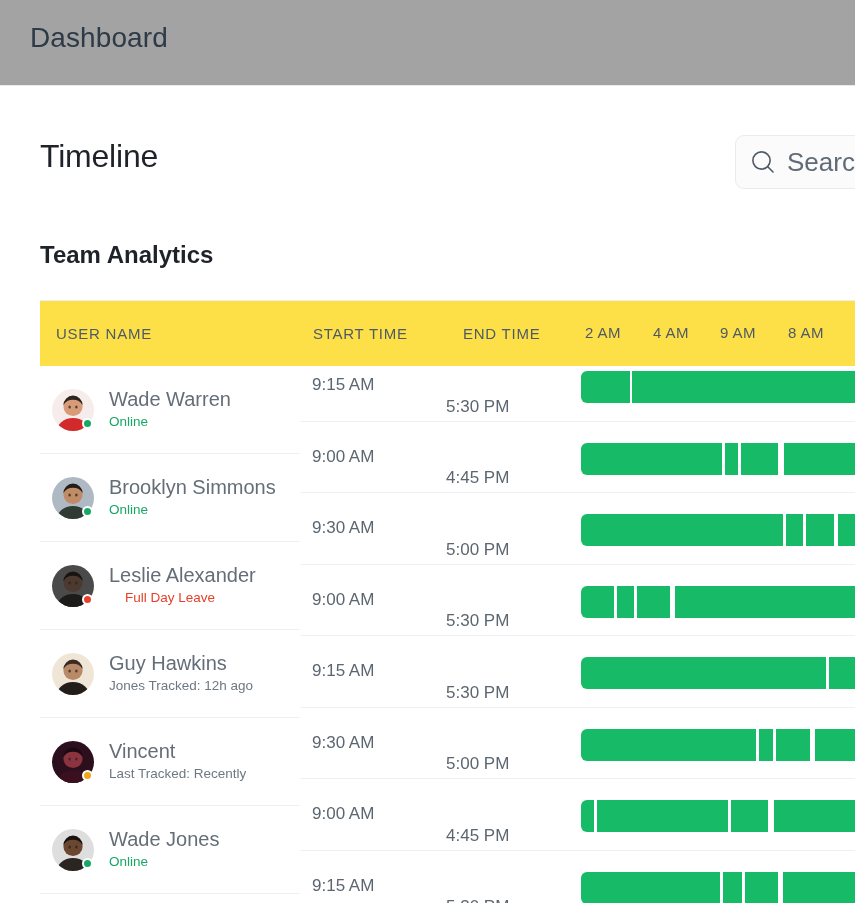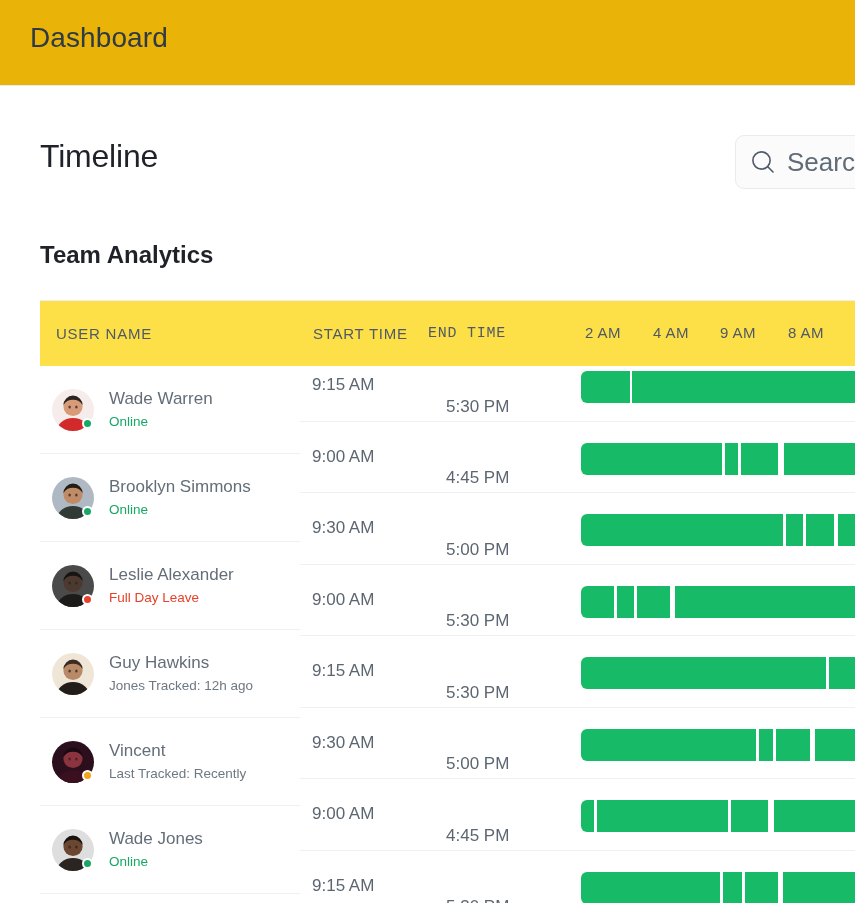--- a/index.html
+++ b/index.html
@@ -7,21 +7,21 @@
     width: 855px; height: 903px;
     background: #ffffff;
     font-family: "Liberation Sans", sans-serif;
     overflow: hidden;
   }
 
   
   .topbar {
     position: absolute; left: 0; top: 0; width: 855px; height: 86px;
     border-bottom: 1px solid #e8eaec;
-    background: #eab308;
+    background: #a3a3a3;
   }
   .topbar-title {
     position: absolute; left: 30px; top: 22px;
     font-size: 28px; font-weight: 400; color: #2e3a46;
     letter-spacing: .1px;
   }
 
   
   .page-title {
     position: absolute; left: 40px; top: 138px;
@@ -59,21 +59,21 @@
     background: #fde047;
     border-top: 1px solid #eceef0;
   }
   .th {
     position: absolute; top: 24px;
     font-size: 15px; color: #4f5a66; letter-spacing: .75px;
     white-space: nowrap;
   }
   .th-user { left: 16px; }
   .th-start { left: 273px; }
-  .th-end { left: 388px; font-family: Liberation Mono, monospace; }
+  .th-end { left: 423px; }
   .th-tick { top: 23px; font-size: 15px; color: #4f5a66; letter-spacing: .4px; }
 
   
   .name-pane {
     position: absolute; left: 40px; top: 366px;
     width: 260px; height: 537px; overflow: hidden;
   }
   .name-row {
     position: relative; height: 88px;
     border-bottom: 1px solid #eef0f2;
@@ -85,21 +85,21 @@
     width: 42px; height: 42px; border-radius: 50%;
     overflow: hidden; position: relative;
   }
   .avatar svg { display: block; }
   .badge {
     position: absolute; right: 1px; bottom: 2px;
     width: 11px; height: 11px; border-radius: 50%;
     border: 2px solid #ffffff;
   }
   .name-block { margin-left: 15px; }
-  .uname { font-size: 17px; color: #646e78; line-height: 22px; white-space: nowrap; }
+  .uname { font-size: 20px; color: #646e78; line-height: 22px; white-space: nowrap; }
   .ustatus { font-size: 13.5px; line-height: 20px; margin-top: 2px; white-space: nowrap; }
 
   
   .time-pane {
     position: absolute; left: 300px; top: 350px;
     width: 270px; height: 553px; overflow: hidden;
   }
   .time-row {
     position: relative; height: 71.5px;
     border-bottom: 1px solid #eef0f2;
@@ -205,21 +205,21 @@
     <circle cx="21" cy="17.5" r="9.6" fill="#4c3a30"></circle>
     <path d="M11.4 16.2 a9.6 9.6 0 0 1 19.2 0 q-3 -5.4 -9.6 -5.4 q-6.6 0 -9.6 5.4 z" fill="#171412"></path>
     <ellipse cx="17.6" cy="18" rx="1.25" ry="1.5" fill="#2b211c" opacity=".75"></ellipse>
     <ellipse cx="24.4" cy="18" rx="1.25" ry="1.5" fill="#2b211c" opacity=".75"></ellipse>
   </svg>
         </div>
         <span class="badge" style="background: rgb(232, 64, 42);"></span>
       </div>
       <div class="name-block">
         <div class="uname">Leslie Alexander</div>
-        <div class="ustatus" style="color: rgb(232, 64, 42);">Full Day Leave</div>
+        <div class="ustatus" style="color: rgb(232, 64, 42); margin-left: 16px;">Full Day Leave</div>
       </div>
     </div>
     <div class="name-row">
       <div class="avatar-wrap">
         <div class="avatar">
           <svg width="42" height="42" viewBox="0 0 42 42">
     <rect width="42" height="42" fill="#efe6d8"></rect>
     <ellipse cx="21" cy="44" rx="17" ry="15" fill="#221d19"></ellipse>
     <circle cx="21" cy="17.5" r="9.6" fill="#b88a68"></circle>
     <path d="M11.4 16.2 a9.6 9.6 0 0 1 19.2 0 q-3 -5.4 -9.6 -5.4 q-6.6 0 -9.6 5.4 z" fill="#3a2c22"></path>

